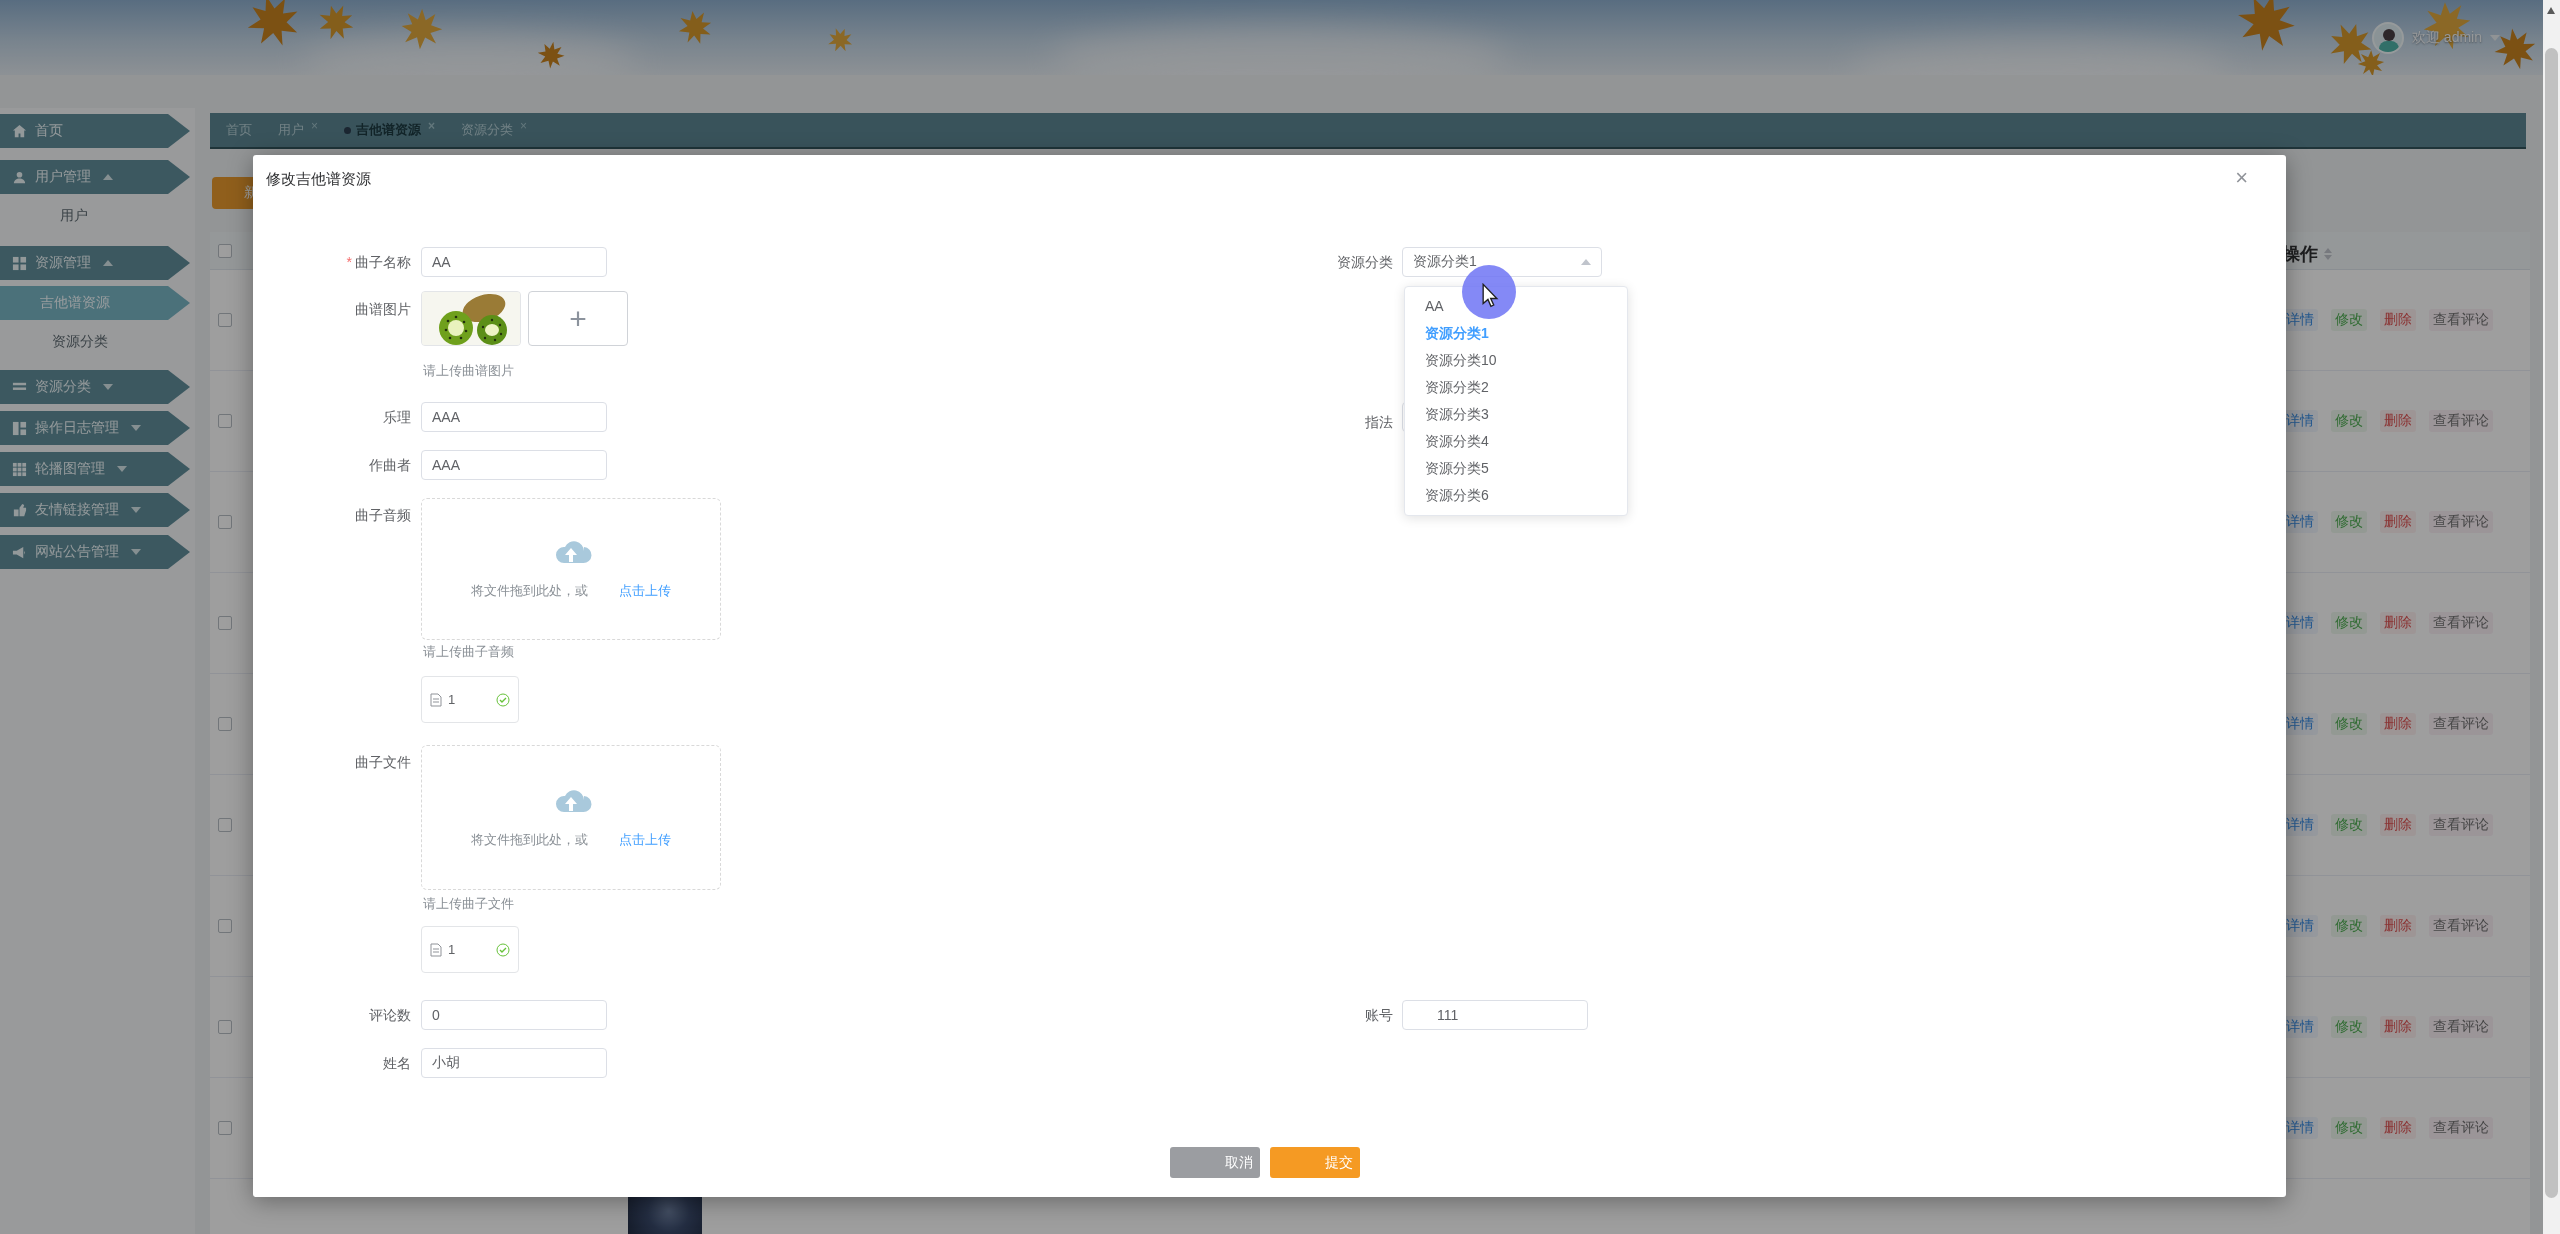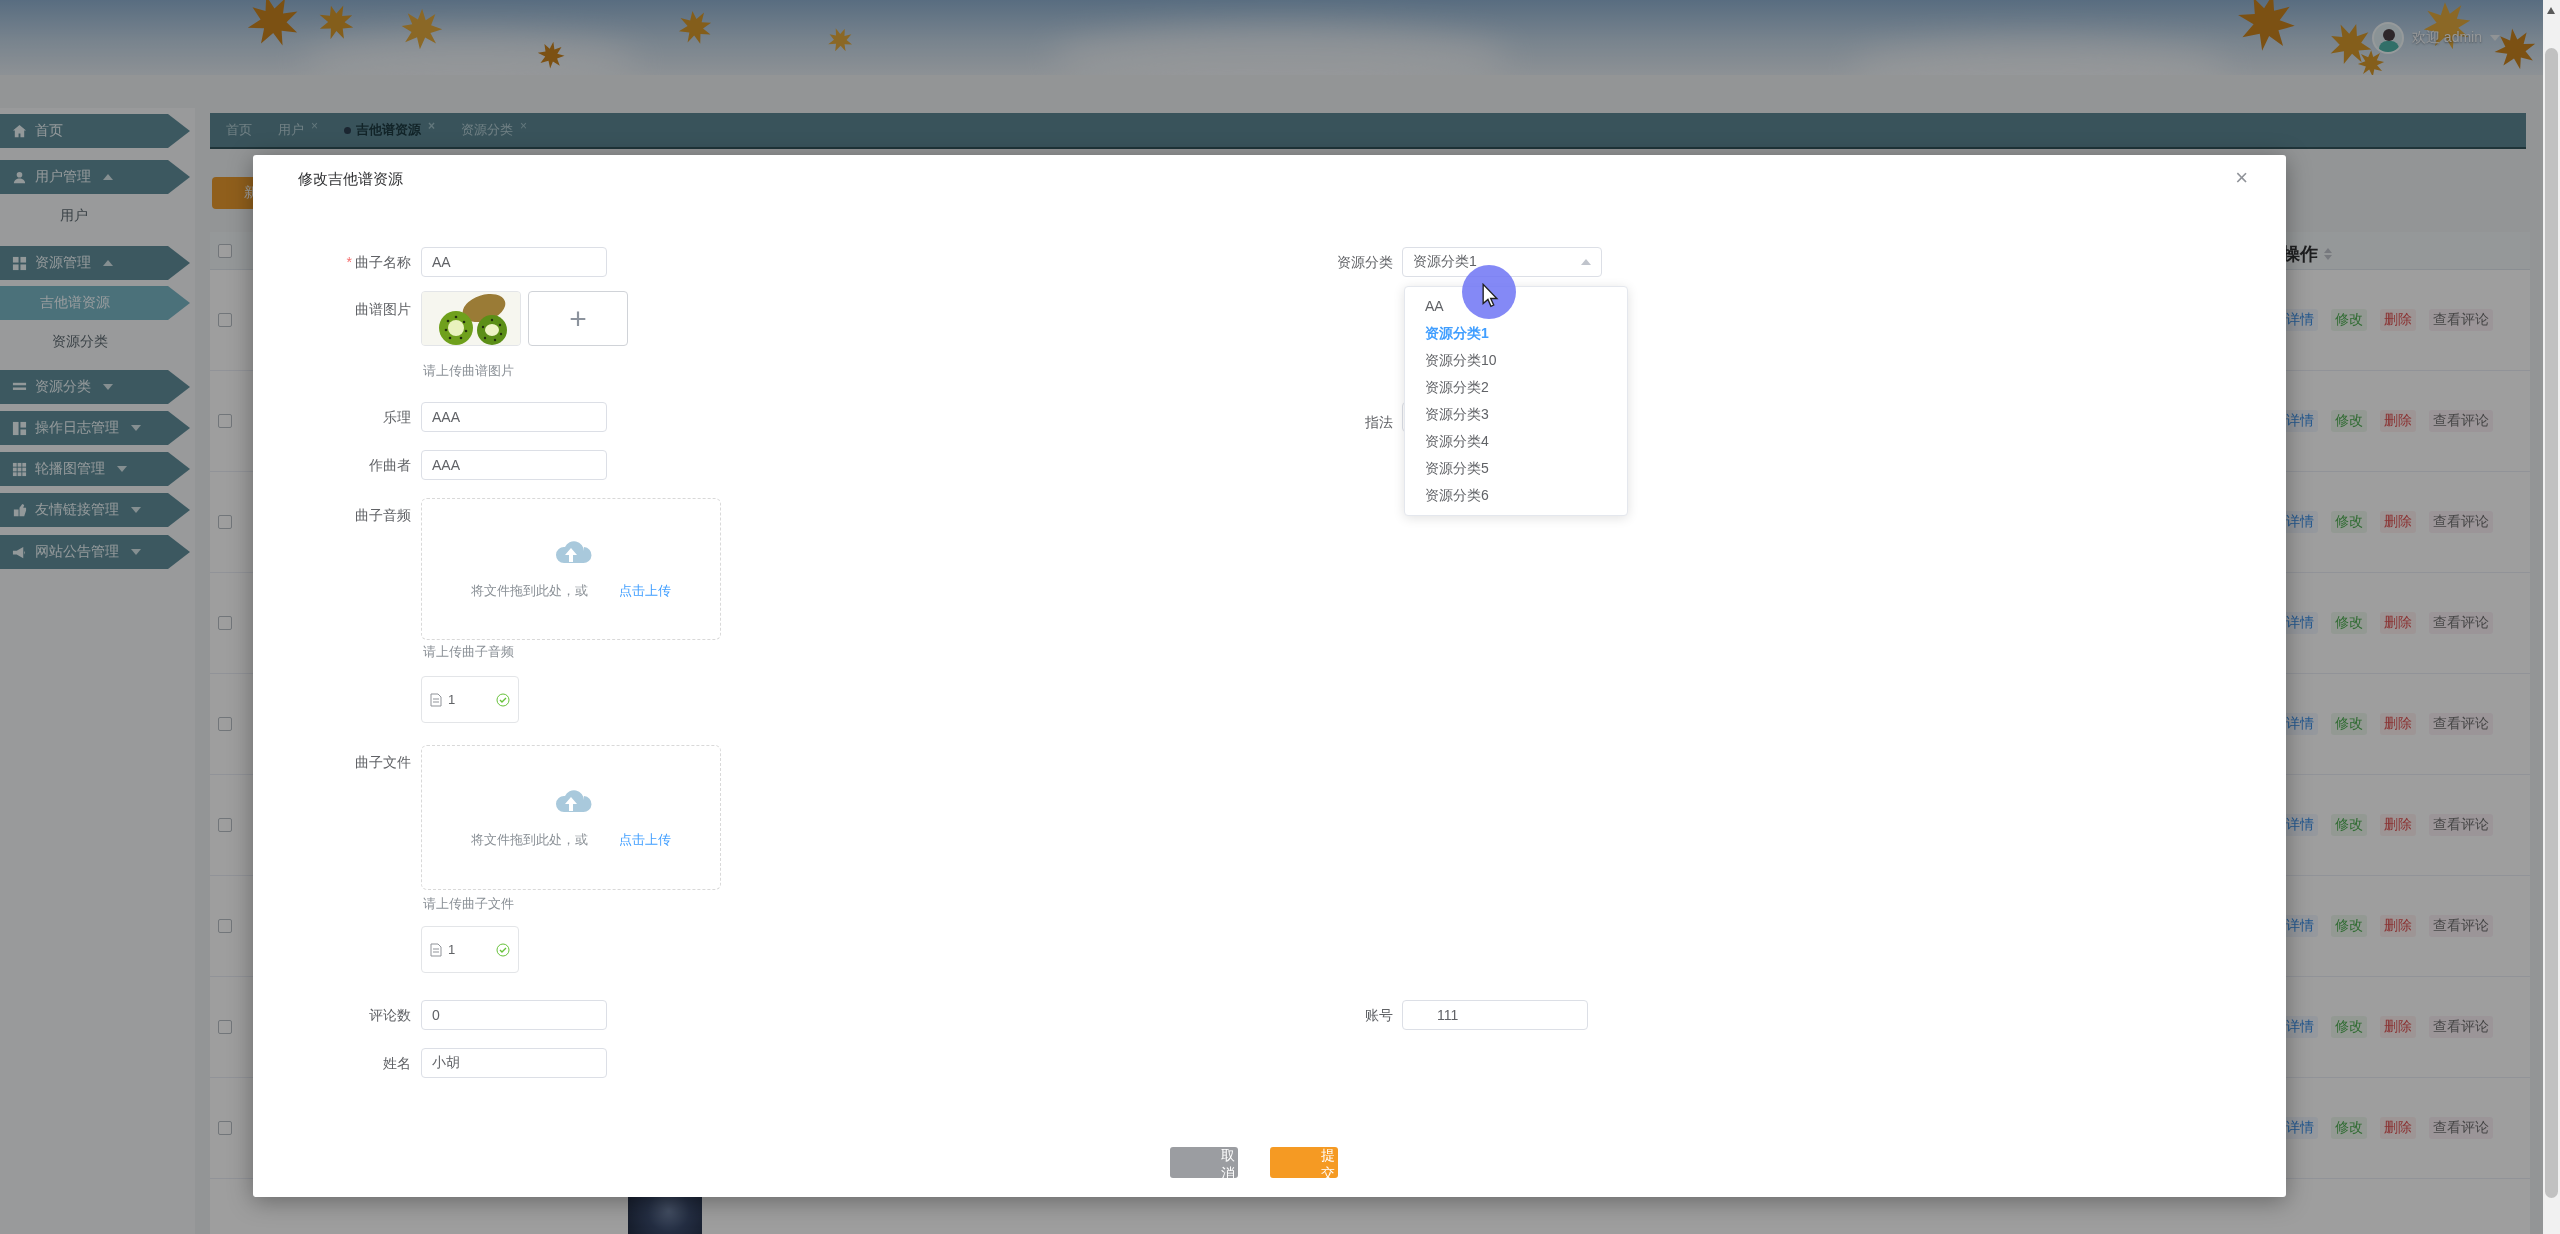--- a/index.html
+++ b/index.html
@@ -58,21 +58,21 @@
   .lnk-cmt { color:#737373; background:rgba(194,65,143,.08); }
   .row10-img { position:absolute; left:418px; top:964px; width:74px; height:38px;
     background:radial-gradient(circle at 55% 40%, #6d7fa0 0%, #3a4a6b 45%, #222d44 100%); }
 
   
   .overlay { position:absolute; left:0; top:0; width:2560px; height:1234px; background:rgba(0,0,0,.38); z-index:10; }
 
   
   .modal { position:absolute; left:253px; top:155px; width:2033px; height:1042px; background:#fff;
     border-radius:3px; box-shadow:0 4px 24px rgba(0,0,0,.35); z-index:20; }
-  .m-title { position:absolute; left:13px; top:15px; font-size:15px; color:#303133;margin-left:32px; }
+  .m-title { position:absolute; left:13px; top:15px; font-size:15px; color:#303133; }
   .m-close { position:absolute; right:38px; top:12px; font-size:22px; color:#909399; cursor:pointer; line-height:1; }
   .flabel { position:absolute; width:150px; text-align:right; font-size:14px; color:#606266; line-height:30px; }
   .flabel .req { color:#f56c6c; margin-right:3px; }
   .flabel-r { position:absolute; width:120px; text-align:right; font-size:14px; color:#606266; line-height:30px; }
   .finput { position:absolute; height:30px; border:1px solid #dcdfe6; border-radius:4px; padding:0 10px;
     font-size:14px; color:#606266; font-family:inherit; outline:none; background:#fff; }
   .helper { position:absolute; font-size:13px; color:#8a9096; }
   .thumb { position:absolute; width:100px; height:55px; border:1px solid #e3e5e8; border-radius:4px; background:#f7f7f2; overflow:hidden; cursor:pointer; }
   .plusbox { position:absolute; width:100px; height:55px; border:1px solid #d0d3d8; border-radius:4px;
     display:flex; align-items:center; justify-content:center; color:#8c939d; font-size:30px; font-weight:300; cursor:pointer; background:#fff; }
@@ -84,21 +84,21 @@
     display:flex; align-items:center; padding:0 8px; gap:6px; cursor:pointer; background:#fff; }
   .filechip .fname { font-size:13px; color:#606266; flex:1; }
   .selectbox { position:absolute; height:30px; width:200px; border:1px solid #dcdfe6; border-radius:4px;
     background:#fff; font-size:14px; color:#606266; display:flex; align-items:center; padding:0 10px; cursor:pointer; }
   .selectbox .val { flex:1; }
   .sel-caret-up { width:0;height:0;border-left:5px solid transparent;border-right:5px solid transparent;border-bottom:6px solid #c0c4cc; }
   .dropdown { position:absolute; left:1151px; top:131px; width:224px; background:#fff; border:1px solid #e4e7ed;
     border-radius:4px; box-shadow:0 2px 12px rgba(0,0,0,.12); padding:6px 0; z-index:30; }
   .dd-item { height:27px; line-height:27px; padding-left:20px; font-size:14px; color:#606266; cursor:pointer; }
   .dd-item.sel { color:#409eff; font-weight:bold; }
-  .btn { position:absolute; width:68px; height:31px; border:none; border-radius:3px; color:#fff; font-size:14px; cursor:pointer; font-family:Liberation Mono, monospace;padding-left:48px; }
+  .btn { position:absolute; width:90px; height:31px; border:none; border-radius:3px; color:#fff; font-size:14px; cursor:pointer; font-family:Liberation Mono, monospace;padding-left:48px; }
   .btn-cancel { left:917px; top:992px; background:#9b9da1; }
   .btn-submit { left:1017px; top:992px; background:#f59a23; }
 
   
   .click-circle { position:absolute; left:1209px; top:110px; width:54px; height:54px; border-radius:50%;
     background:rgba(110,116,245,.85); z-index:40; }
   .cursor-arrow { position:absolute; left:1226px; top:128px; z-index:41; }
 
   
   .scrollbar { position:absolute; left:2543px; top:0; width:17px; height:1234px; background:#f1f1f1; z-index:60; }

